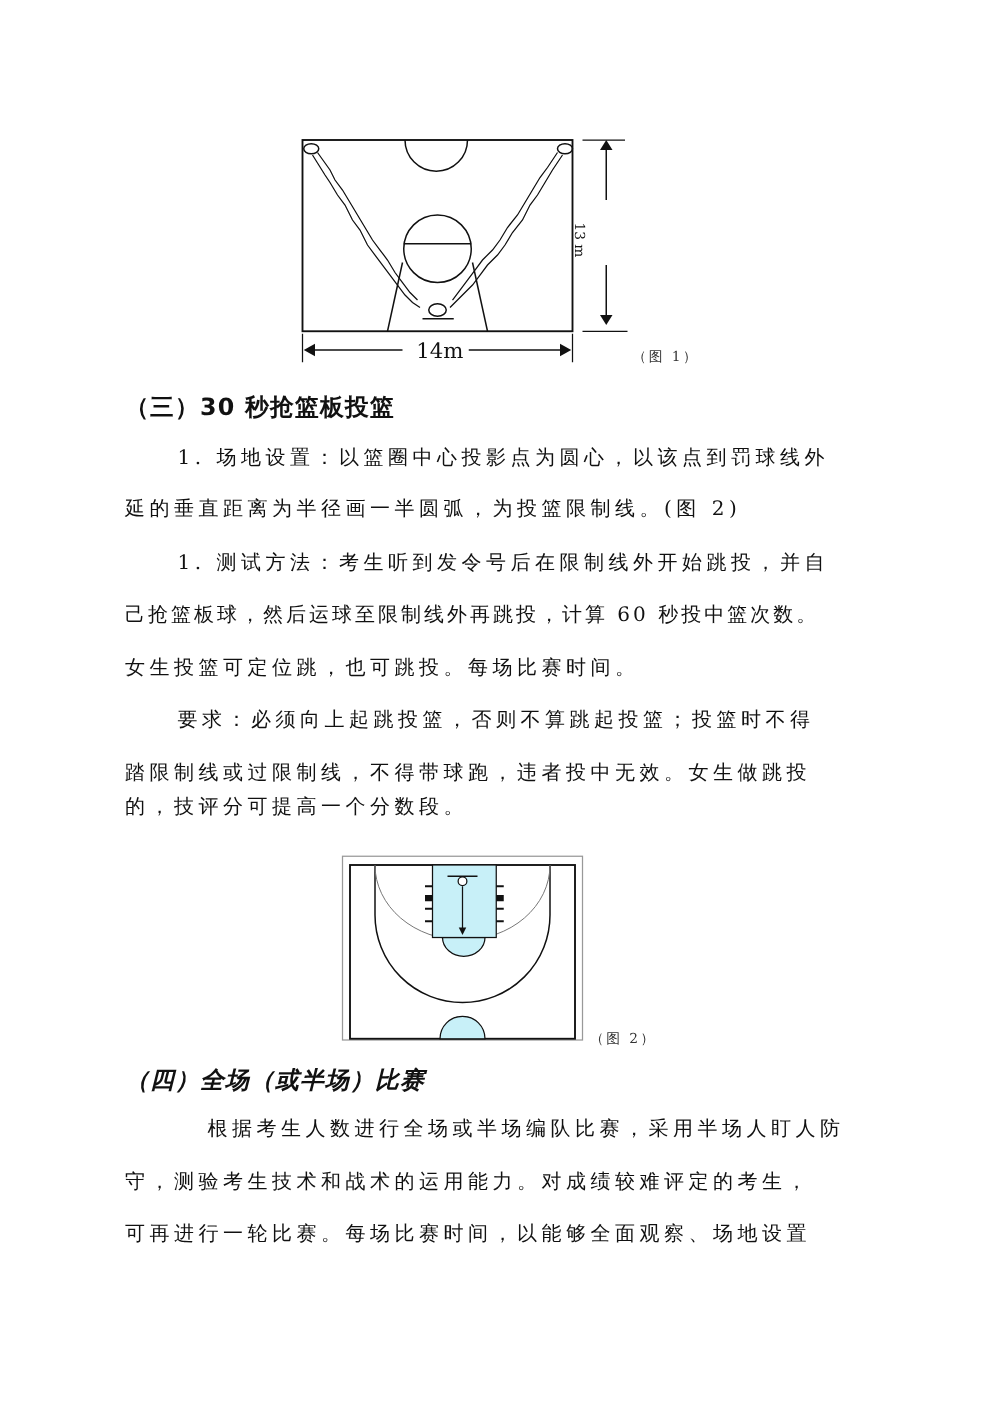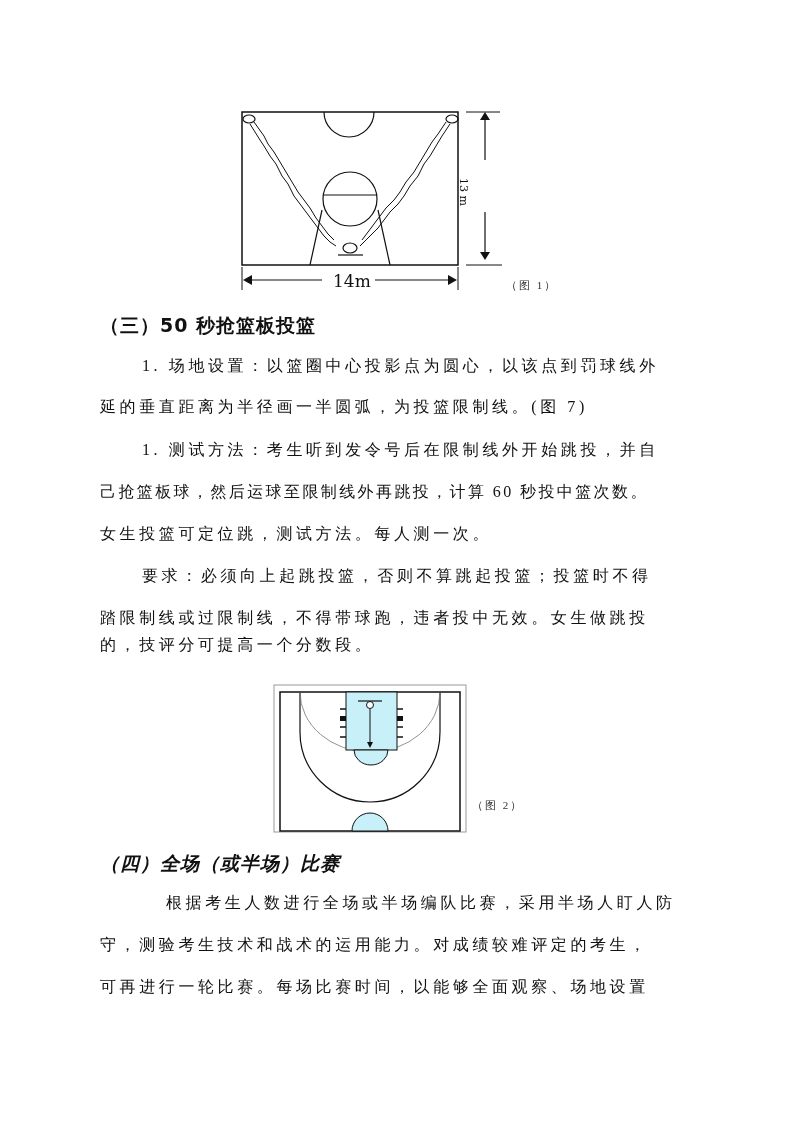--- a/index.html
+++ b/index.html
@@ -1,18 +1,18 @@
 <!DOCTYPE html>
 <html><head>
   <meta charset="utf-8">
   <style>
     html, body { margin: 0; padding: 0; background: #ffffff; }
     body { width: 794px; height: 1123px; position: relative; overflow: hidden;
       font-family: "DejaVu Serif", "Liberation Serif", serif; color: #111; }
-    .abs { position: absolute; font-family: Liberation Serif, serif; }
+    .abs { position: absolute; }
     .heading { font-family: "DejaVu Sans", "Liberation Sans", sans-serif; font-weight: bold;
       font-size: 19px; letter-spacing: 1px; left: 100px; }
     .line { font-size: 16px; letter-spacing: 3.6px; white-space: nowrap; left: 100px; }
     .indent { left: 142px; }
     .caption { font-size: 11px; color: #333; letter-spacing: 2px; }
     svg { position: absolute; }
   </style>
 </head>
 <body>
 
@@ -51,28 +51,28 @@
   <line x1="228" y1="167" x2="228" y2="190" stroke="#111" stroke-width="1"></line>
   <line x1="18" y1="180" x2="92" y2="180" stroke="#111" stroke-width="1.2"></line>
   <line x1="145" y1="180" x2="222" y2="180" stroke="#111" stroke-width="1.2"></line>
   <polygon points="22,175 22,185 13,180" fill="#111"></polygon>
   <polygon points="218,175 218,185 227,180" fill="#111"></polygon>
 </svg>
 <div class="abs" style="left:470px;top:178px;font-size:11px;transform:rotate(90deg);transform-origin:left top;font-family:'DejaVu Serif',serif;white-space:nowrap;">13 m</div>
 <div class="abs" style="left:333px;top:271px;font-size:17px;font-family:'DejaVu Serif',serif;">14m</div>
 <div class="abs caption" style="left:506px;top:278px;">（图 1）</div>
 
-<div class="abs heading" style="top:313px;">（三）50 秒抢篮板投篮</div>
+<div class="abs heading" style="top:313px;">（三）30 秒抢篮板投篮</div>
 
 <div class="abs line indent" style="top:356px;">1. 场地设置：以篮圈中心投影点为圆心，以该点到罚球线外</div>
-<div class="abs line" style="top:397px;">延的垂直距离为半径画一半圆弧，为投篮限制线。(图 7)</div>
+<div class="abs line" style="top:397px;">延的垂直距离为半径画一半圆弧，为投篮限制线。(图 2)</div>
 
 <div class="abs line indent" style="top:440px;">1. 测试方法：考生听到发令号后在限制线外开始跳投，并自</div>
 <div class="abs line" style="top:482px;letter-spacing:2.4px;">己抢篮板球，然后运球至限制线外再跳投，计算 60 秒投中篮次数。</div>
-<div class="abs line" style="top:524px;">女生投篮可定位跳，测试方法。每人测一次。</div>
+<div class="abs line" style="top:524px;">女生投篮可定位跳，也可跳投。每场比赛时间。</div>
 
 <div class="abs line indent" style="top:566px;">要求：必须向上起跳投篮，否则不算跳起投篮；投篮时不得</div>
 <div class="abs line" style="top:608px;">踏限制线或过限制线，不得带球跑，违者投中无效。女生做跳投</div>
 <div class="abs line" style="top:635px;text-align:right;">的，技评分可提高一个分数段。</div>
 
 <svg style="left:270px;top:684px" width="200" height="150" viewBox="0 0 200 150">
   <rect x="4" y="1" width="192" height="147" fill="#fff" stroke="#999" stroke-width="1"></rect>
   <rect x="10" y="8" width="180" height="139" fill="#fff" stroke="#111" stroke-width="1.5"></rect>
 
   <path d="M 30 8 L 30 48 A 70 70 0 0 0 170 48 L 170 8" fill="none" stroke="#111" stroke-width="1.2"></path>
@@ -93,18 +93,18 @@
   <rect x="70" y="32" width="6" height="5" fill="#111"></rect>
   <line x1="70" y1="43" x2="76" y2="43" stroke="#111" stroke-width="1.5"></line>
   <line x1="70" y1="53" x2="76" y2="53" stroke="#111" stroke-width="1.5"></line>
   <line x1="127" y1="25" x2="133" y2="25" stroke="#111" stroke-width="1.5"></line>
   <rect x="127" y="32" width="6" height="5" fill="#111"></rect>
   <line x1="127" y1="43" x2="133" y2="43" stroke="#111" stroke-width="1.5"></line>
   <line x1="127" y1="53" x2="133" y2="53" stroke="#111" stroke-width="1.5"></line>
 
   <path d="M 82 147 A 18 18 0 0 1 118 147 Z" fill="#c8f0f8" stroke="#111" stroke-width="1"></path>
 </svg>
-<div class="abs caption" style="left:472px;top:798px;">（图 2）</div>
+<div class="abs caption" style="left:472px;top:823px;">（图 2）</div>
 
 <div class="abs heading" style="top:851px;font-style:italic;">（四）全场（或半场）比赛</div>
 <div class="abs line indent" style="top:893px;margin-left:24px;">根据考生人数进行全场或半场编队比赛，采用半场人盯人防</div>
 <div class="abs line" style="top:935px;">守，测验考生技术和战术的运用能力。对成绩较难评定的考生，</div>
 <div class="abs line" style="top:977px;">可再进行一轮比赛。每场比赛时间，以能够全面观察、场地设置</div>
 
 </body></html>

